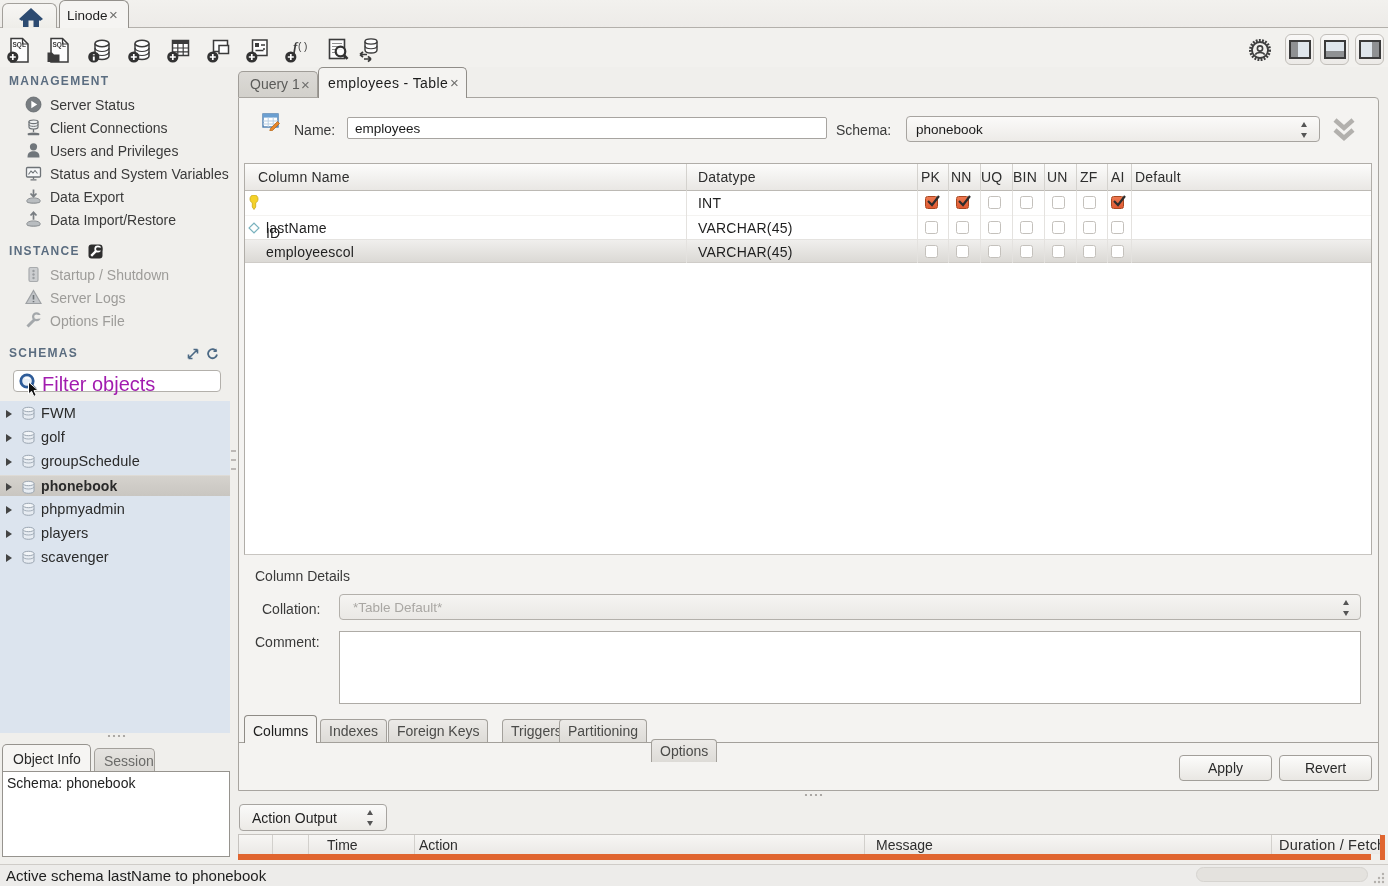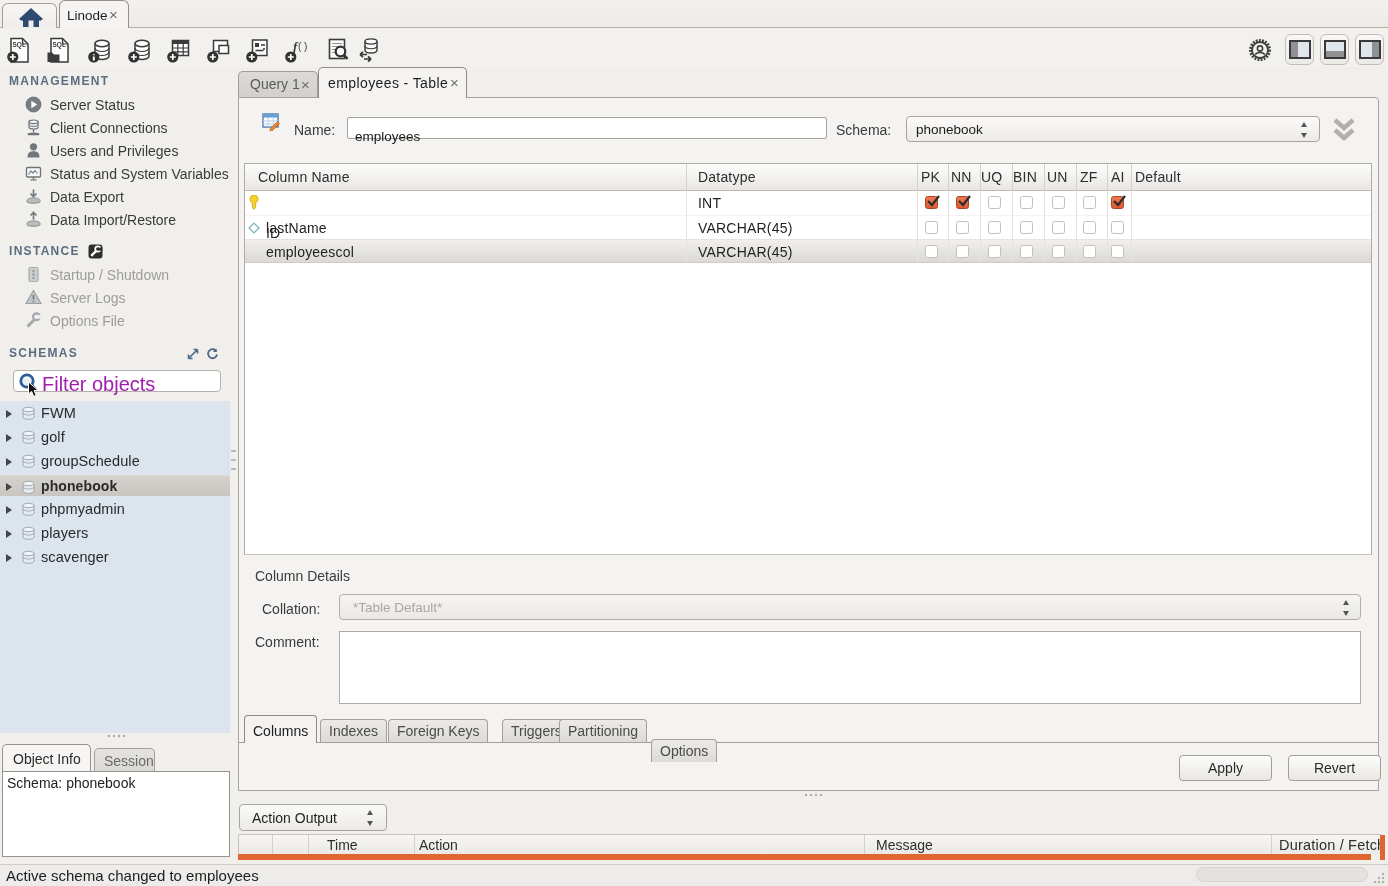--- a/index.html
+++ b/index.html
@@ -423,21 +423,21 @@
     </div>
 
   <svg style="position:absolute;left:262px;top:112px;z-index:2;" width="19" height="19" viewBox="0 0 19 19">
     <rect x="1" y="2" width="15" height="13" fill="#fff" stroke="#4a7cb0" stroke-width="1.4"></rect>
     <rect x="1" y="2" width="15" height="3.6" fill="#6b9fd1"></rect>
     <path d="M6.2 5.6 V15 M11.2 5.6 V15 M1 9 H16 M1 12 H16" stroke="#b9cfe4" stroke-width="1"></path>
     <path d="M8.5 16.5 L15.5 9.5 L17.5 11.5 L10.5 18.5 L7.8 18.8 Z" fill="#e8872c" stroke="#b5620f" stroke-width="0.7"></path>
   </svg>
   <div class="lbl" style="left:294px;top:122px;">Name:</div>
   <div id="nameinput">
-      <span style="position:absolute;left:7px;top:3px;color:#1a1a1a;margin-top:8px;">employees</span>
+      <span style="position:absolute;left:7px;top:3px;color:#1a1a1a;">employees</span>
     </div>
   <div class="lbl" style="left:836px;top:122px;">Schema:</div>
   <div id="schemasel">
       <span style="position:absolute;left:9px;top:5px;color:#1a1a1a;">phonebook</span>
       <span class="selspin" style="right:11px;top:5px;"></span>
     </div>
   <svg style="position:absolute;left:1332px;top:117px;z-index:2;" width="24" height="25" viewBox="0 0 24 25">
     <path d="M3 3 L12 11 L21 3" fill="none" stroke="#b2b0ad" stroke-width="4.5"></path>
     <path d="M3 13 L12 21 L21 13" fill="none" stroke="#b2b0ad" stroke-width="4.5"></path>
   </svg>
@@ -549,21 +549,21 @@
     </div>
   <div class="btab" style="left:559px;">
       <span>Partitioning</span>
     </div>
   <div class="btab" style="left:651px;margin-top:20px;">
       <span>Options</span>
     </div>
   <div id="tabline"></div>
 
   <div class="btn" style="left:1179px;">Apply</div>
-  <div class="btn" style="left:1279px;margin-left:9px;">Revert</div>
+  <div class="btn" style="left:1279px;">Revert</div>
 
   <div id="aosel">
       <span style="position:absolute;left:12px;top:5px;color:#1f1f1f;font-size:14px;">Action Output</span>
       <span class="selspin" style="right:12px;top:5px;"></span>
     </div>
   <div id="aohdr">
     <div class="aoh" style="left:88px;">Time</div>
     <div class="aoh" style="left:180px;">Action</div>
     <div class="aoh" style="left:637px;">Message</div>
     <div class="aoh" style="left:1040px;font-size:14.5px;letter-spacing:0.2px;">Duration / Fetch</div>
@@ -582,21 +582,21 @@
       <circle cx="12" cy="2" r="1.1" fill="#9b9894"></circle>
       <circle cx="17" cy="2" r="1.1" fill="#9b9894"></circle>
   </svg>
   <svg style="position:absolute;left:804px;top:793px;" width="20" height="6" viewBox="0 0 20 6">
     <circle cx="2" cy="2" r="1.1" fill="#9b9894"></circle>
       <circle cx="7" cy="2" r="1.1" fill="#9b9894"></circle>
       <circle cx="12" cy="2" r="1.1" fill="#9b9894"></circle>
       <circle cx="17" cy="2" r="1.1" fill="#9b9894"></circle>
   </svg>
   <div id="statusbar">
-    <span style="position:absolute;left:6px;top:2px;font-size:15px;color:#1e1e1e;">Active schema changed to employees</span>
+    <span style="position:absolute;left:6px;top:2px;font-size:15px;color:#1e1e1e;">Active schema lastName to phonebook</span>
     <div id="statuspill"></div>
     <svg style="position:absolute;left:1372px;top:6px;" width="14" height="14" viewBox="0 0 14 14">
       <g fill="#b3b0ac">
           <circle cx="11" cy="3" r="1.2"></circle>
           <circle cx="7" cy="7" r="1.2"></circle>
           <circle cx="11" cy="7" r="1.2"></circle>
           <circle cx="3" cy="11" r="1.2"></circle>
           <circle cx="7" cy="11" r="1.2"></circle>
           <circle cx="11" cy="11" r="1.2"></circle>
         </g>

